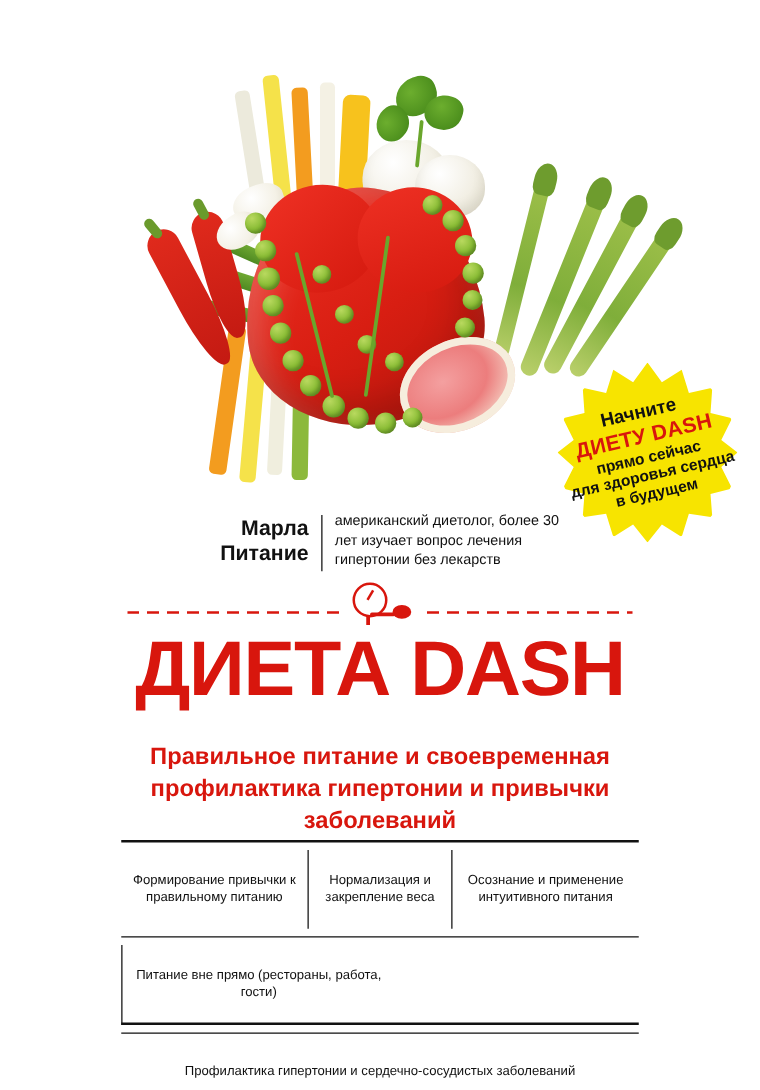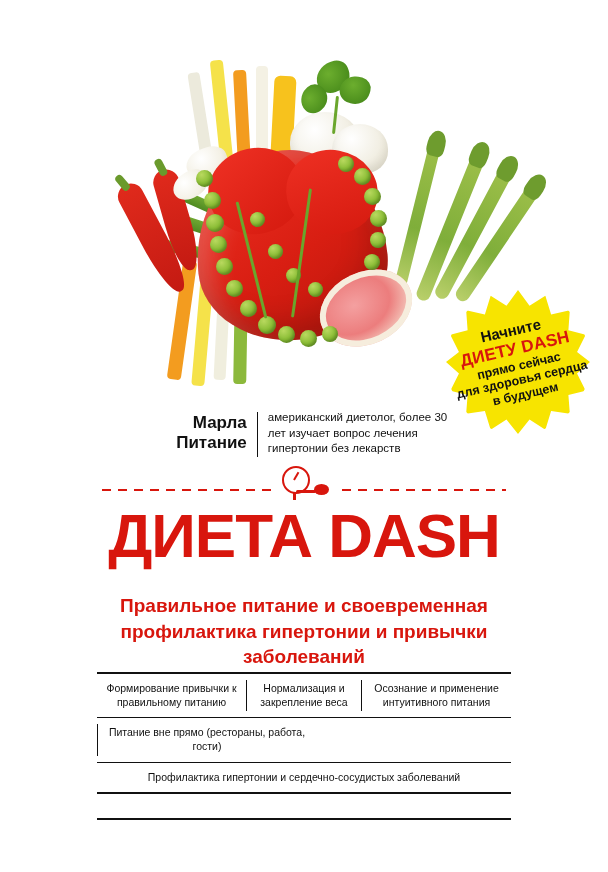--- a/index.html
+++ b/index.html
@@ -323,21 +323,21 @@
   }
   .row {
     display: flex;
     align-items: stretch;
   }
   .cell {
     font-size: 10.5px;
     color: #111;
     line-height: 1.3;
     text-align: center;
-    padding: 8px 6px;
+    padding: 24px 6px;
     display: flex;
     align-items: center;
     justify-content: center;
   }
   .vline {
     width: 1px;
     background: #111;
     margin: 6px 0;
   }
   .r1 .c1 { width: 150px; }

